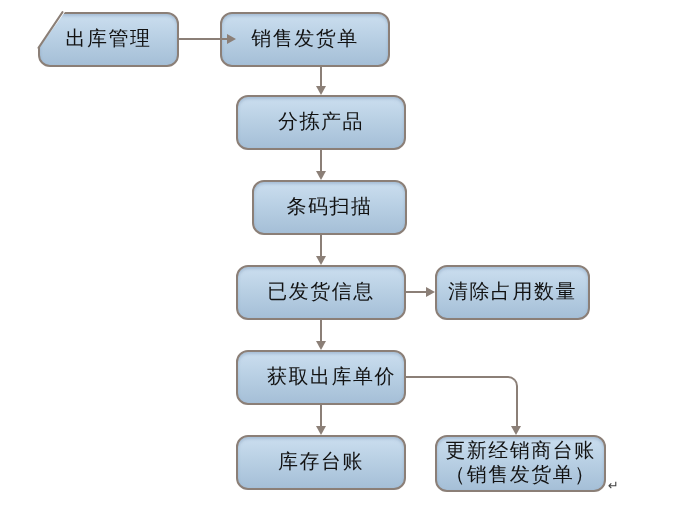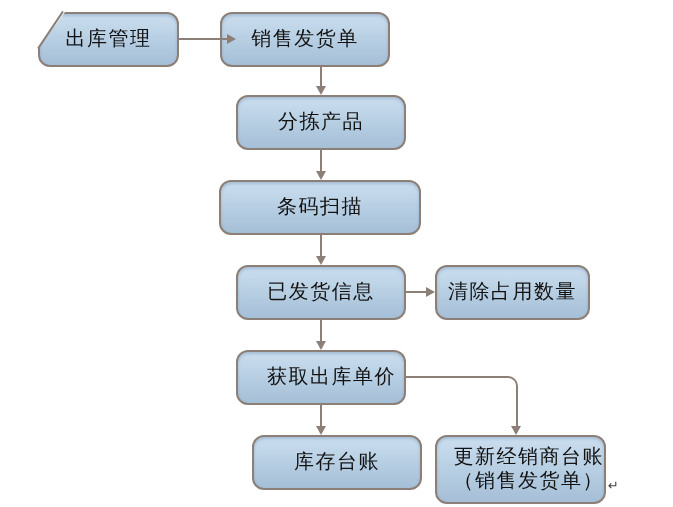--- a/index.html
+++ b/index.html
@@ -86,41 +86,41 @@
   </div>
 
   <div class="node" style="left:220px; top:12px; width:170px; height:55px;">
     <span>销售发货单</span>
   </div>
 
   <div class="node" style="left:236px; top:95px; width:170px; height:55px;">
     <span>分拣产品</span>
   </div>
 
-  <div class="node" style="left:219px; top:180px; width:202px; height:55px;">
+  <div class="node" style="left:252px; top:180px; width:155px; height:55px;">
     <span>条码扫描</span>
   </div>
 
   <div class="node" style="left:236px; top:265px; width:170px; height:55px;">
     <span>已发货信息</span>
   </div>
 
   <div class="node" style="left:435px; top:265px; width:155px; height:55px;">
     <span>清除占用数量</span>
   </div>
 
   <div class="node" style="left:236px; top:350px; width:170px; height:55px;padding-left:21px;">
     <span>获取出库单价</span>
   </div>
 
-  <div class="node" style="left:236px; top:435px; width:170px; height:55px;margin-left:16px;">
+  <div class="node" style="left:236px; top:435px; width:170px; height:55px;">
     <span>库存台账</span>
   </div>
 
-  <div class="node" style="left:435px; top:435px; width:171px; height:69px; line-height:24px;align-items:flex-end;">
+  <div class="node" style="left:435px; top:435px; width:171px; height:57px; line-height:24px;">
     <span>更新经销商台账</span>
     <span>（销售发货单）</span>
   </div>
 
   <div>
     <div class="hline" style="left:179px; top:38px; width:48px;"></div>
     <div class="head-right" style="left:227px; top:34px;"></div>
   </div>
 
   <div>

